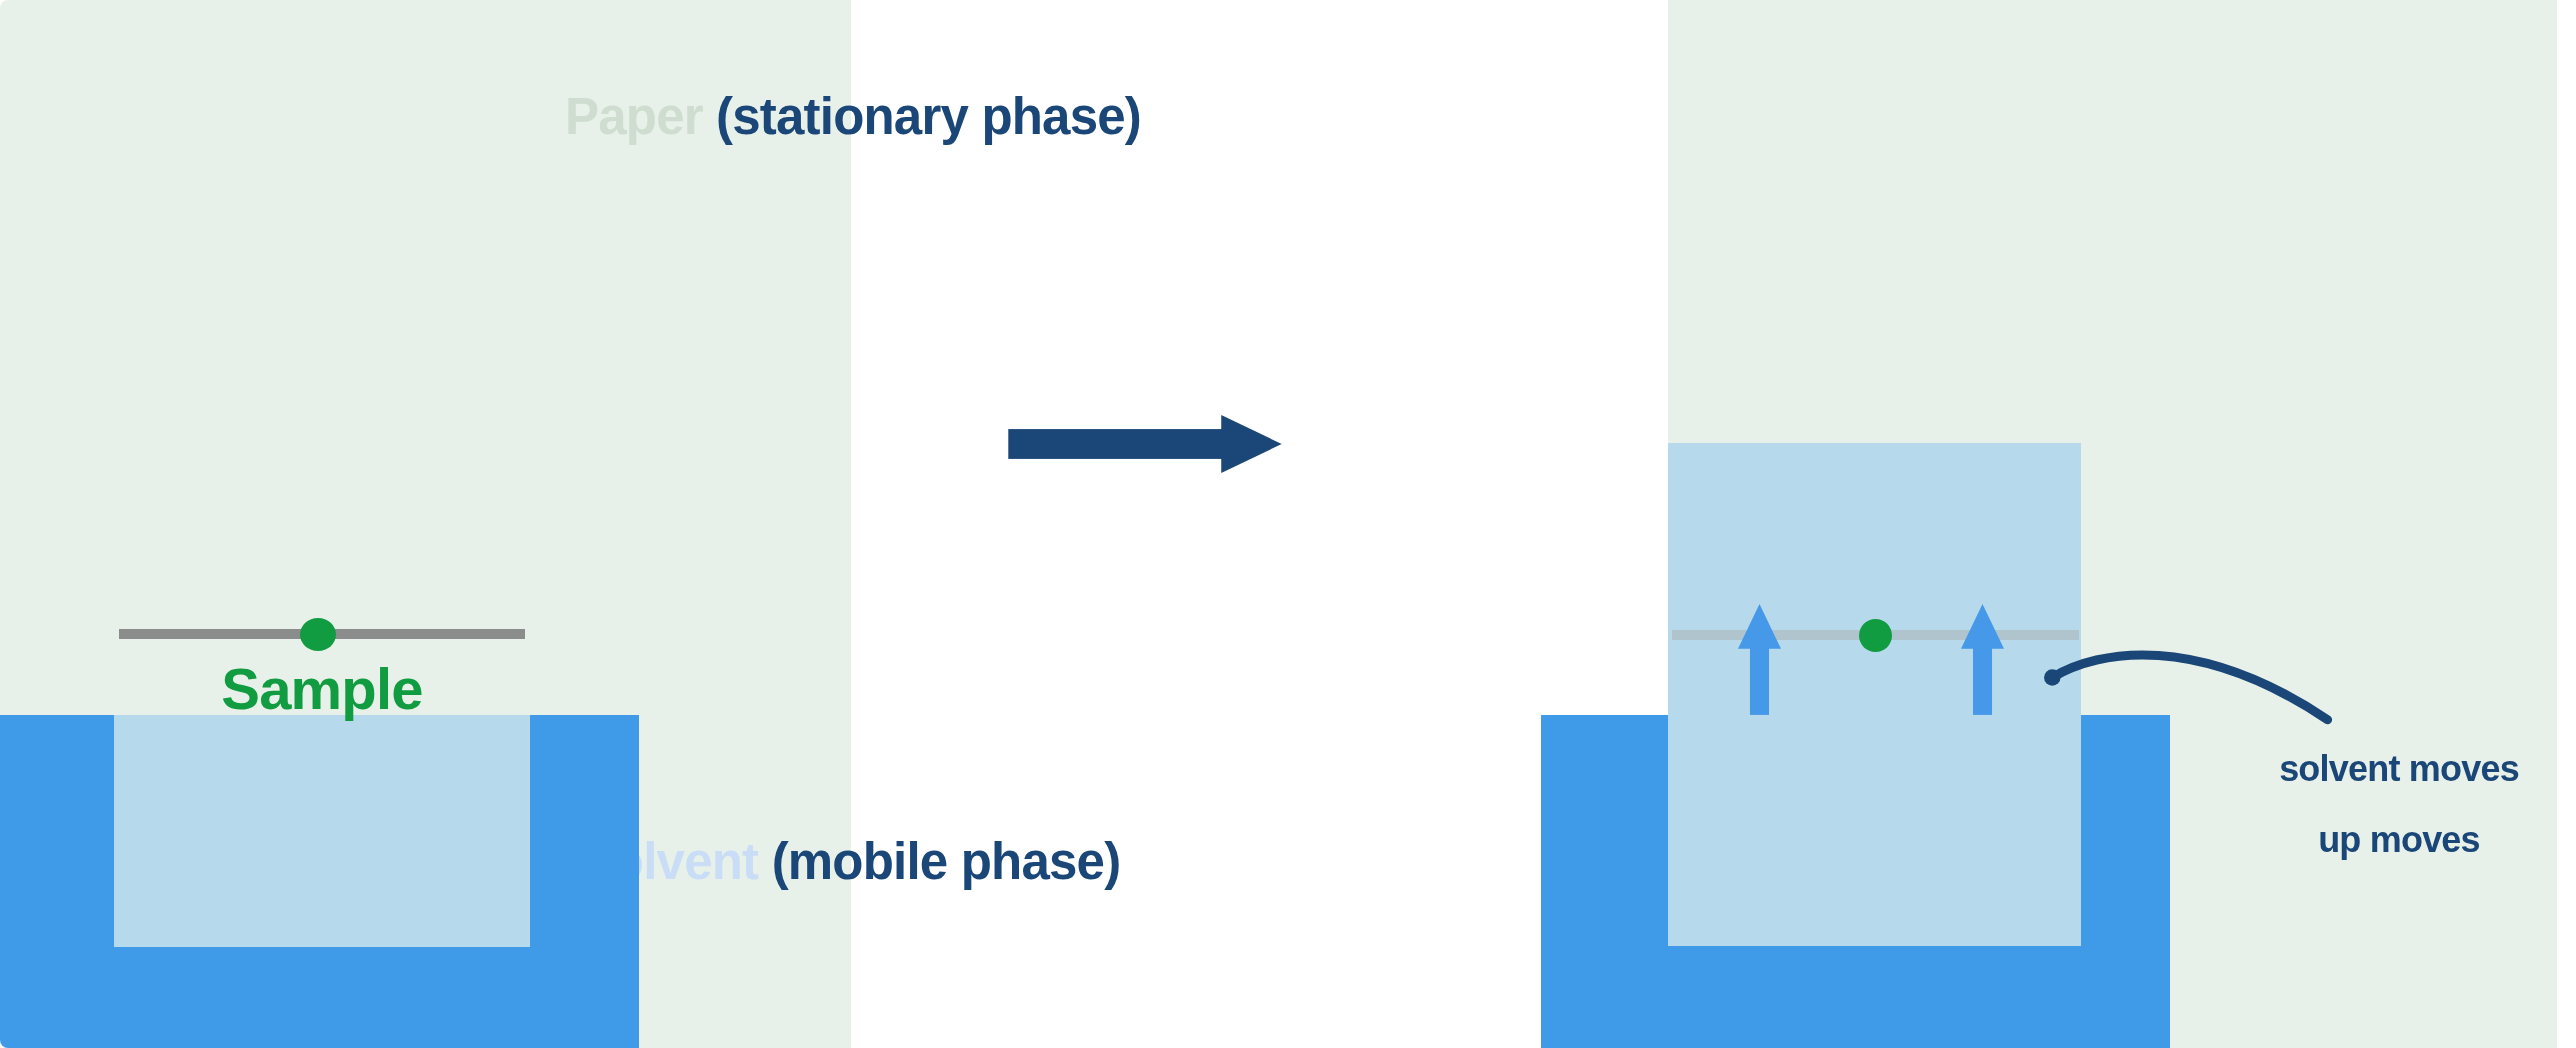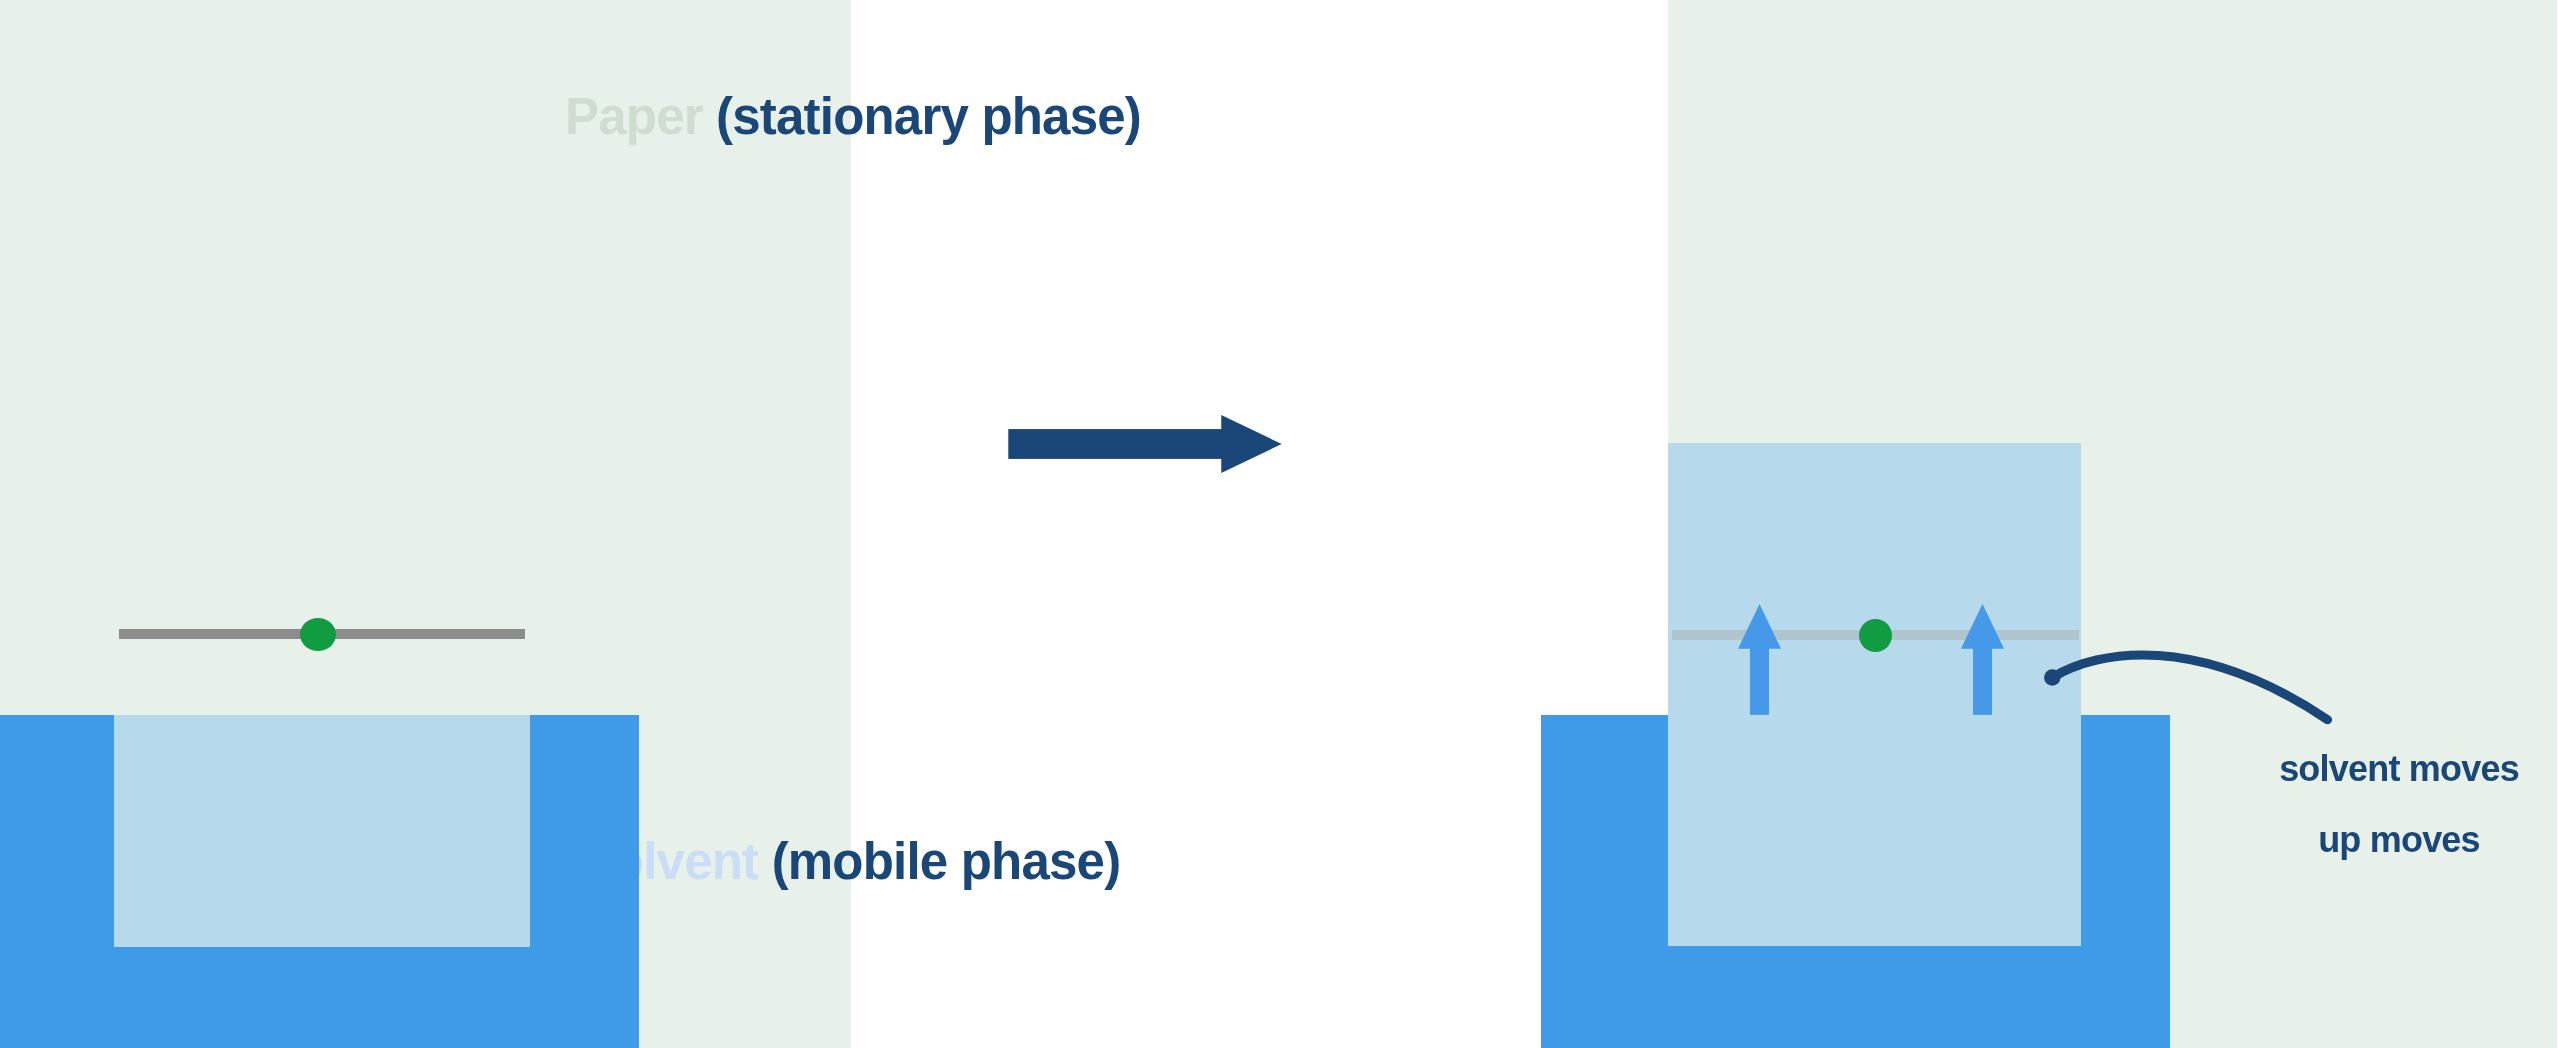--- a/index.html
+++ b/index.html
@@ -18,20 +18,21 @@
   html,body{margin:0;padding:0;}
   body{
     font-family:"Liberation Sans", sans-serif;
     background:var(--white);
   }
   .stage{
     position:relative;
     width:2576px;height:1048px;
     overflow:hidden;
     background:var(--white);
+    border-radius:8px;
   }
   .abs{position:absolute;}
   .panel{background:var(--panel-green);top:0;height:1048px;}
   .panel-left{left:0;width:851px;}
   .panel-right{left:1668px;width:889px;}
 
   .title{
     transform:translate(-50%,-50%);
     white-space:nowrap;
     font-size:51px;font-weight:700;
@@ -89,20 +90,21 @@
 
   <div class="abs title" style="left:850px;top:861px;">
     <span class="word-muted-blue">Solvent</span>
     <span class="word-navy">(mobile phase)</span>
   </div>
 
   <div class="abs beaker beaker-left"></div>
   <div class="abs solvent-pool"></div>
   <div class="abs baseline baseline-dry"></div>
   <div class="abs spot spot-left"></div>
+  <div class="abs sample-label">Sample</div>
 
   <svg class="abs svg-navy" style="left:1008px;top:415px;" width="274" height="58" viewBox="0 0 330 70">
     <rect x="0" y="17" width="258" height="36" fill="currentColor"></rect>
     <polygon points="257,0 330,35 257,70" fill="currentColor"></polygon>
   </svg>
 
   <div class="abs beaker beaker-right"></div>
   <div class="abs plate-wet"></div>
   <div class="abs baseline baseline-wet"></div>
   <div class="abs spot spot-right"></div>

